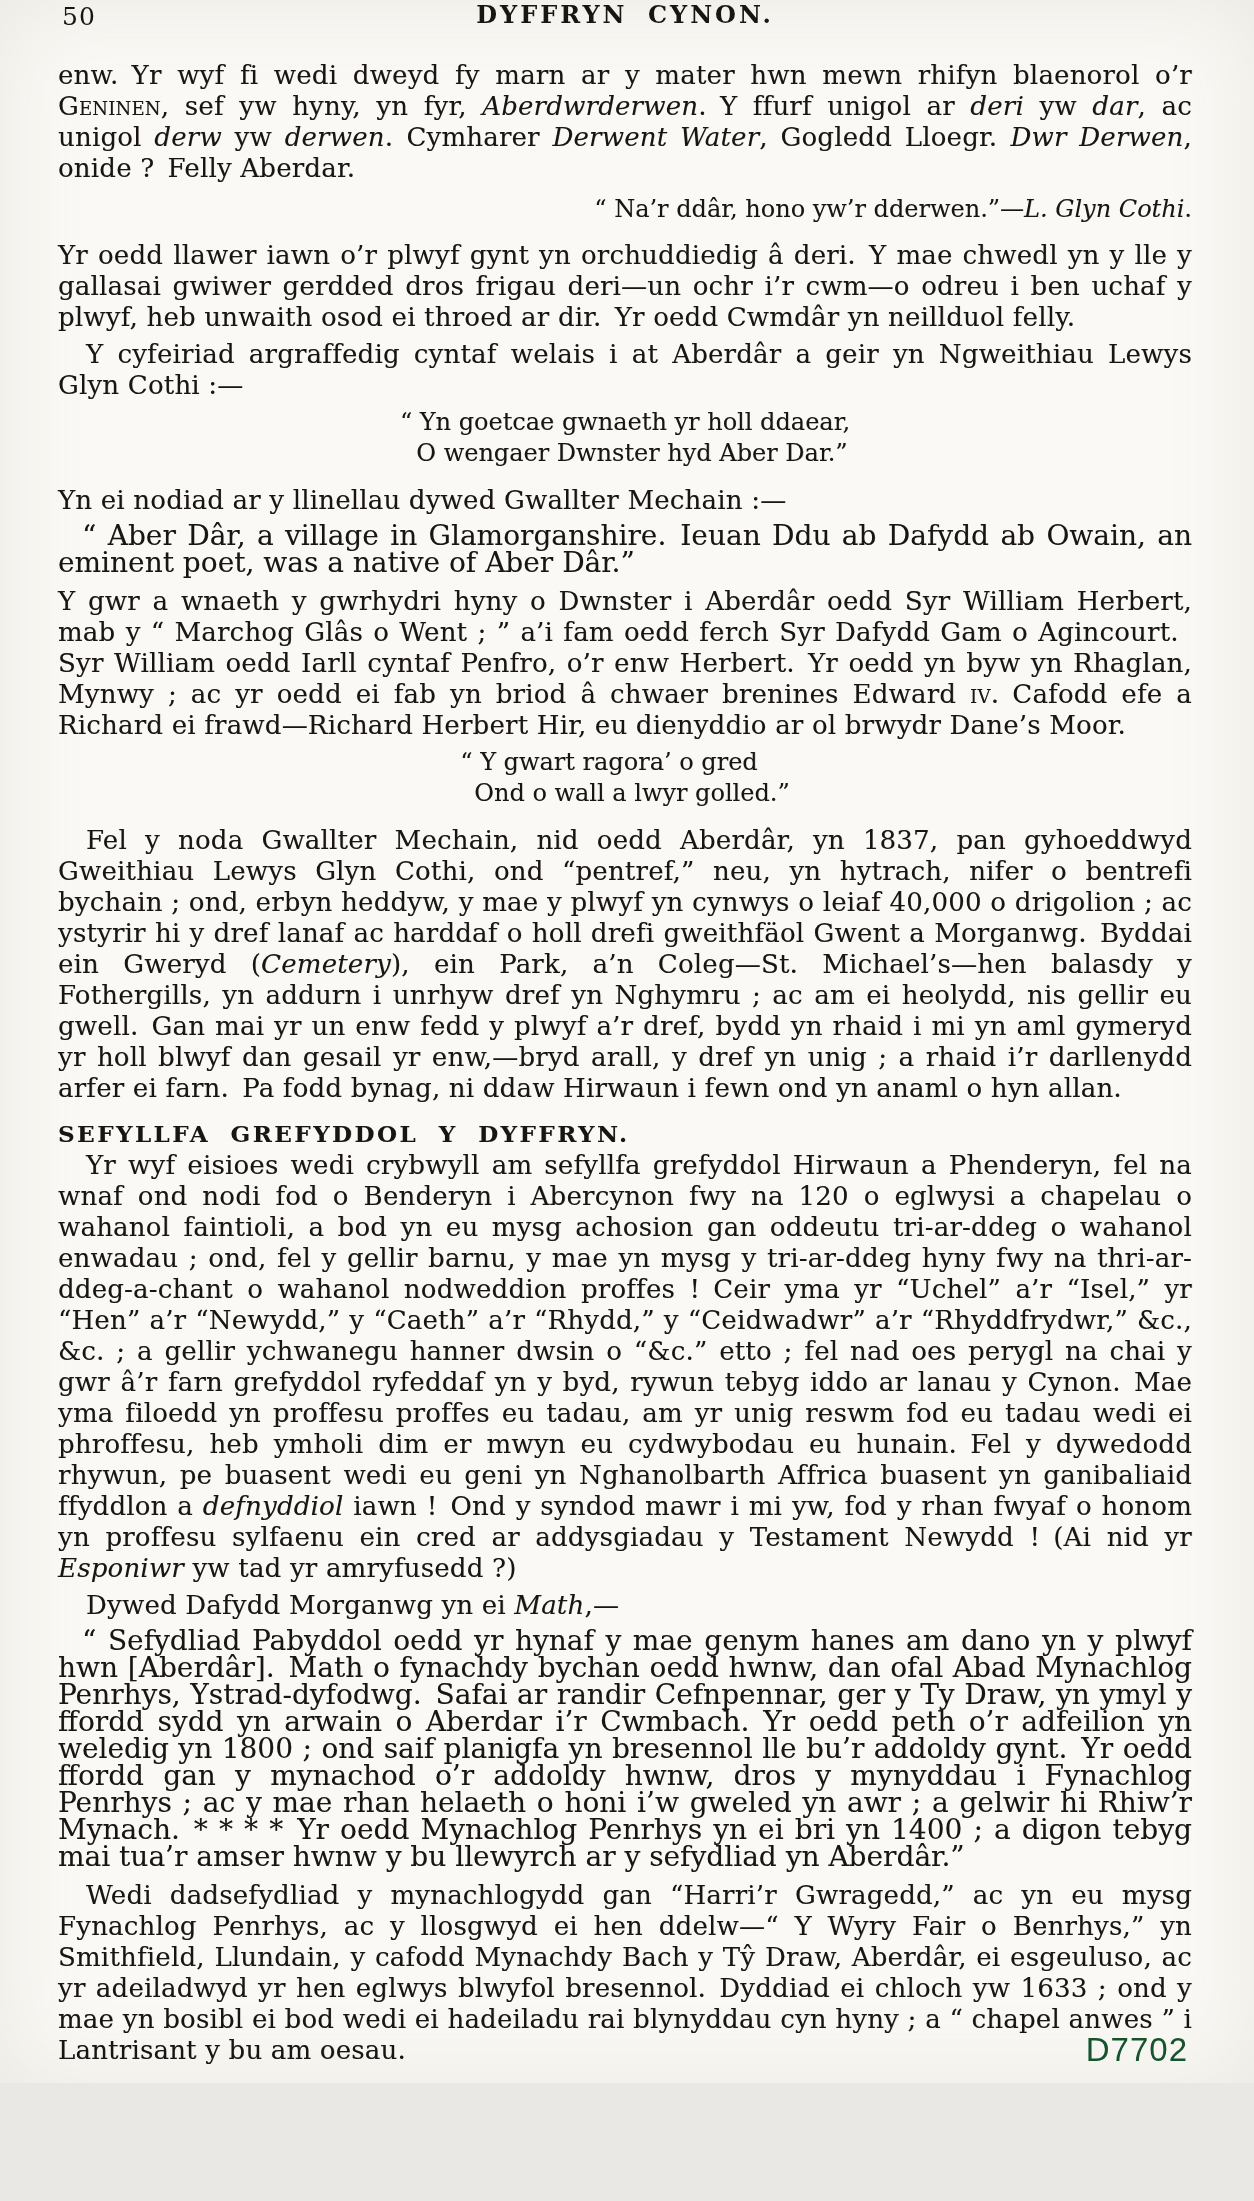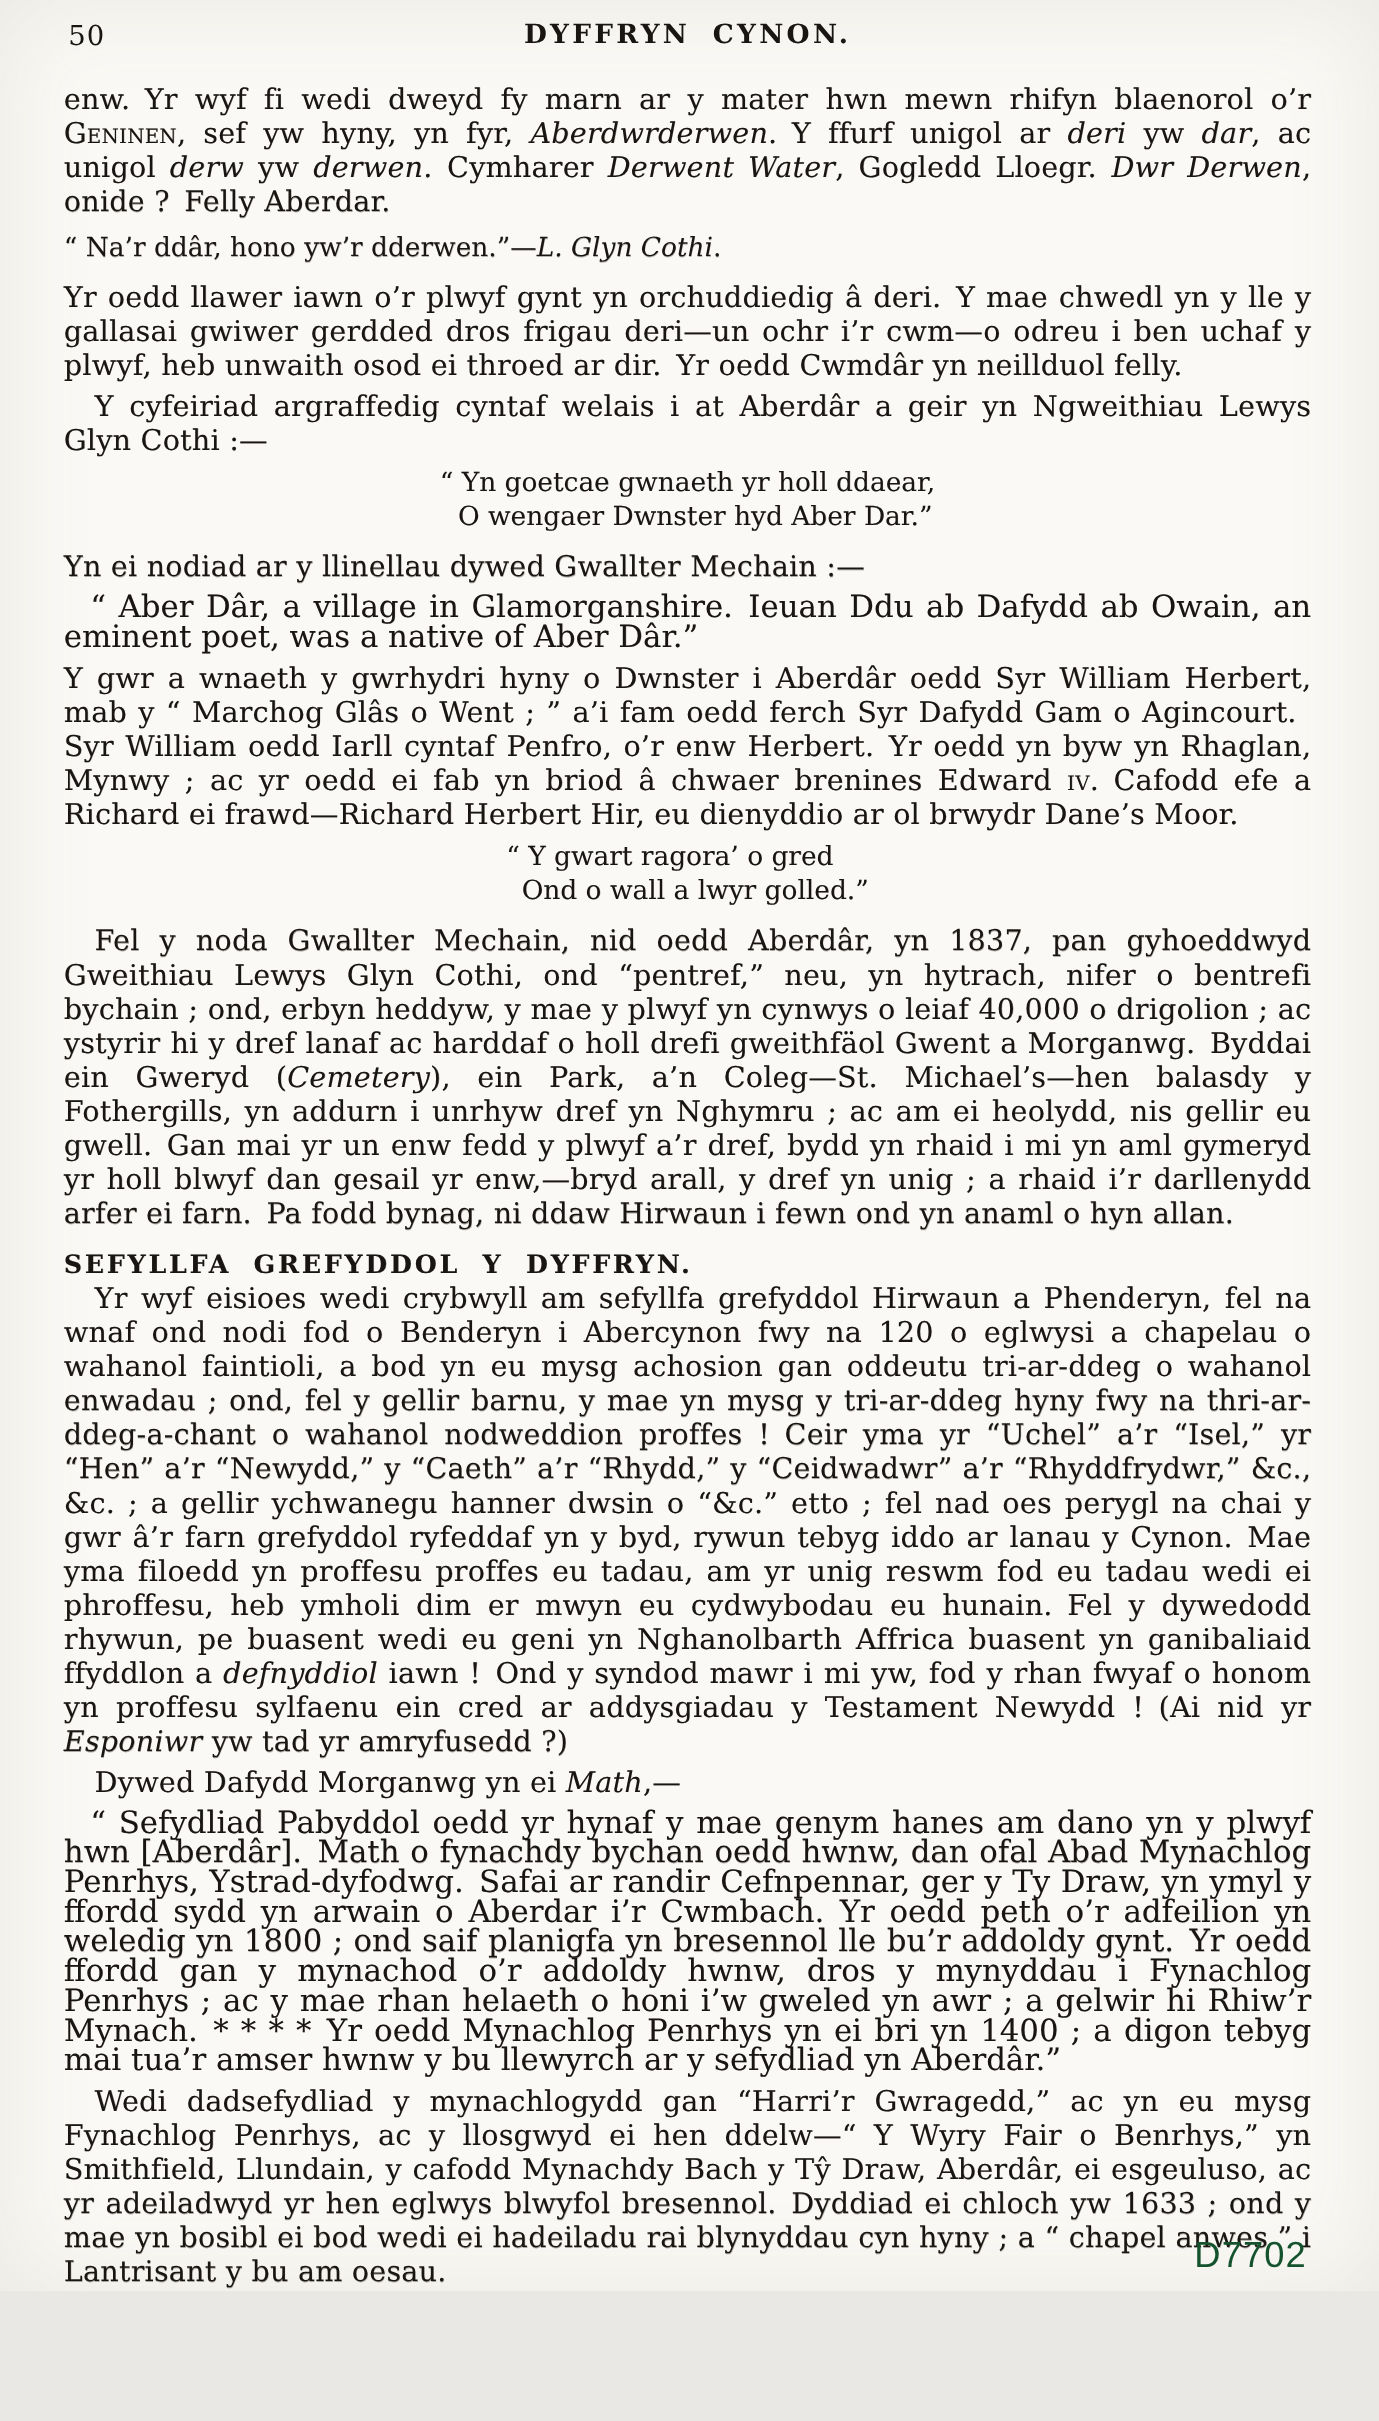--- a/index.html
+++ b/index.html
@@ -4,36 +4,36 @@
 <style>
   html,body{margin:0;padding:0;background:#e9e8e4;}
   .page{
     position:relative;
     width:1254px;height:2083px;
     margin:0 auto;
     background:#faf9f5;
     color:#191512;
     font-family:"DejaVu Serif","Liberation Serif",serif;
     box-sizing:border-box;
-    padding:16px 62px 0 58px;
+    padding:0 62px 0 58px;
     overflow:hidden;
     box-shadow:inset 0 0 90px rgba(120,115,100,0.12);
   }
   .pagehead{position:relative;height:38px;margin-bottom:22px;}
   .pageno{position:absolute;left:4px;top:2px;font-size:25px;letter-spacing:1px;}
   .runtitle{display:block;text-align:center;font-size:24px;font-weight:bold;letter-spacing:3px;word-spacing:9px;}
   .para{
     font-size:26px;line-height:31px;margin:0 0 6px;
     text-align:justify;
     letter-spacing:0.2px;
     text-shadow:0.3px 0.3px 0 rgba(25,18,12,0.35);
   }
   .para.indent{text-indent:28px;}
   .quoteline{
-    text-align:left;font-size:24px;line-height:30px;margin:10px 0 16px;
+    text-align:right;font-size:24px;line-height:30px;margin:10px 0 16px;
     text-shadow:0.3px 0.3px 0 rgba(25,18,12,0.3);
   }
   .verse{
     width:fit-content;margin:4px auto 16px;
     font-size:24px;line-height:31px;
     text-shadow:0.3px 0.3px 0 rgba(25,18,12,0.3);
   }
   .verse .v2{padding-left:14px;text-align:center;}
   .smallq{
     font-size:28px;line-height:27px;margin:2px 0 10px;

